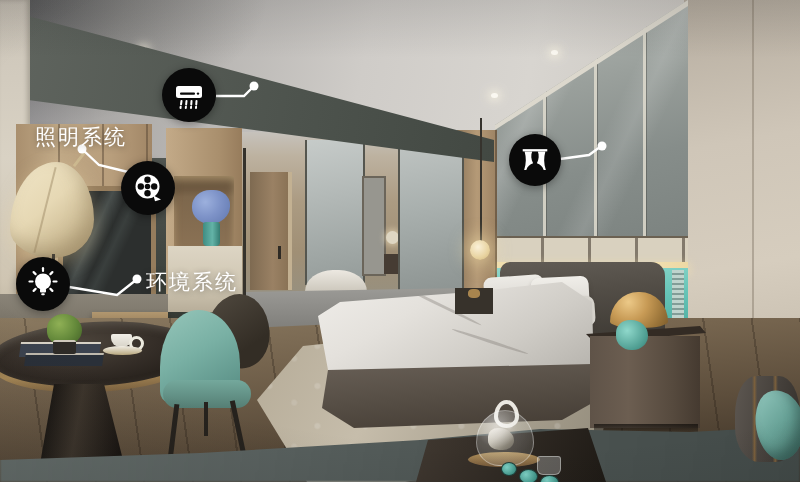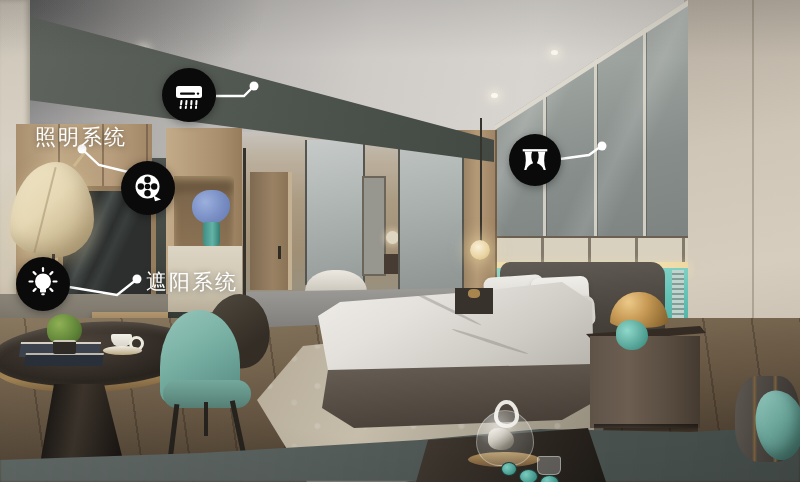--- a/index.html
+++ b/index.html
@@ -446,14 +446,14 @@
   </div>
   <div class="abs badge" id="shade-badge">
     <svg width="34" height="34" viewBox="0 0 36 36">
       <rect x="5" y="6.5" width="26" height="2.4" fill="#fff"></rect>
       <path d="M7 9 L15 9 C13.5 13 13.8 17 16 21.5 C12.5 22.5 10 25 8.8 28.5 L6.5 28.5 C8.8 22 8.8 15 7 9 Z" fill="#fff"></path>
       <path d="M29 9 L21 9 C22.5 13 22.2 17 20 21.5 C23.5 22.5 26 25 27.2 28.5 L29.5 28.5 C27.2 22 27.2 15 29 9 Z" fill="#fff"></path>
     </svg>
   </div>
 
   <span class="callout-label" id="av-label">照明系统</span>
-  <span class="callout-label" id="light-label">遮阳系统</span>
+  <span class="callout-label" id="light-label">环境系统</span>
 </div>
 
 </body></html>

